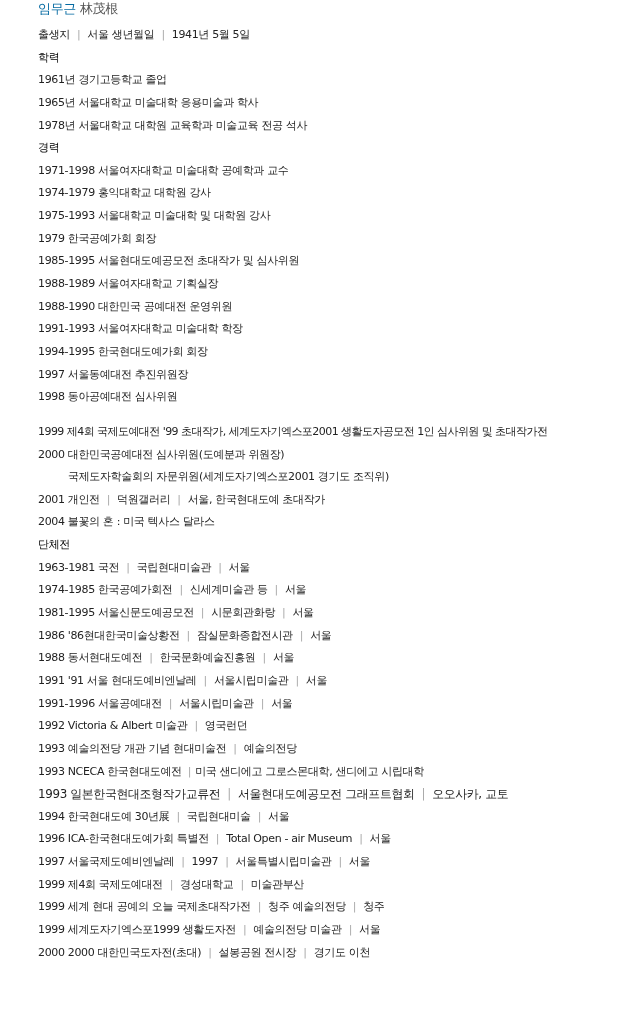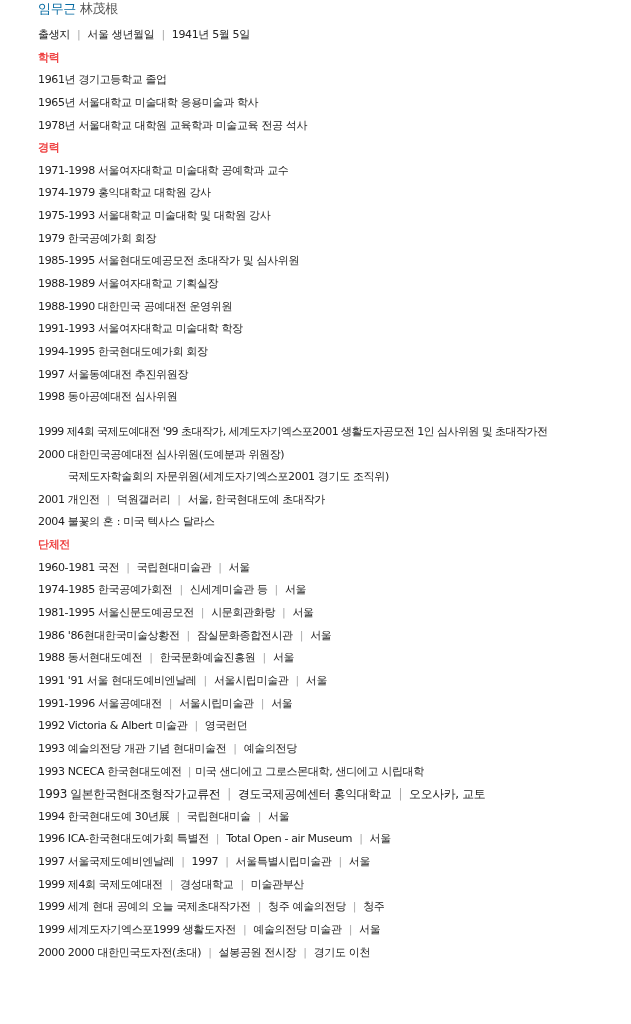--- a/index.html
+++ b/index.html
@@ -41,22 +41,21 @@
       font-weight: normal;
       margin-left: 4px;
     }
     .sep {
       display: inline-block;
       color: #aaaaaa;
       margin: 0 7px;
       font-weight: normal;
     }
     .section {
-      color: #ef4444;
-      font-weight: bold;
+      color: #000000;
     }
     .indent {
       padding-left: 30px;
     }
   </style>
 </head>
 <body>
 
 <div class="page">
 
@@ -91,21 +90,21 @@
   <div class="line indent">국제도자학술회의 자문위원(세계도자기엑스포2001 경기도 조직위)</div>
 
   <div class="line">
     <span>2001 개인전</span><span class="sep">|</span><span>덕원갤러리</span><span class="sep">|</span><span>서울, 한국현대도예 초대작가</span>
   </div>
   <div class="line">2004 불꽃의 혼 : 미국 텍사스 달라스</div>
 
   <div class="line section">단체전</div>
 
   <div class="line">
-    <span>1960-1981 국전</span><span class="sep">|</span><span>국립현대미술관</span><span class="sep">|</span><span>서울</span>
+    <span>1963-1981 국전</span><span class="sep">|</span><span>국립현대미술관</span><span class="sep">|</span><span>서울</span>
   </div>
   <div class="line">
     <span>1974-1985 한국공예가회전</span><span class="sep">|</span><span>신세계미술관 등</span><span class="sep">|</span><span>서울</span>
   </div>
   <div class="line">
     <span>1981-1995 서울신문도예공모전</span><span class="sep">|</span><span>시문회관화랑</span><span class="sep">|</span><span>서울</span>
   </div>
   <div class="line">
     <span>1986 '86현대한국미술상황전</span><span class="sep">|</span><span>잠실문화종합전시관</span><span class="sep">|</span><span>서울</span>
   </div>
@@ -121,21 +120,21 @@
   <div class="line">
     <span>1992 Victoria &amp; Albert 미술관</span><span class="sep">|</span><span>영국런던</span>
   </div>
   <div class="line">
     <span>1993 예술의전당 개관 기념 현대미술전</span><span class="sep">|</span><span>예술의전당</span>
   </div>
   <div class="line">
     <span>1993 NCECA 한국현대도예전</span><span class="sep" style="margin:0 4px 0 6px;">|</span><span>미국 샌디에고 그로스몬대학, 샌디에고 시립대학</span>
   </div>
   <div class="line" style="font-size:11.9px;">
-    <span>1993 일본한국현대조형작가교류전</span><span class="sep">|</span><span>경도국제공예센터 홍익대학교</span><span class="sep">|</span><span>오오사카, 교토</span>
+    <span>1993 일본한국현대조형작가교류전</span><span class="sep">|</span><span>서울현대도예공모전 그래프트협회</span><span class="sep">|</span><span>오오사카, 교토</span>
   </div>
   <div class="line">
     <span>1994 한국현대도예 30년展</span><span class="sep">|</span><span>국립현대미술</span><span class="sep">|</span><span>서울</span>
   </div>
   <div class="line">
     <span>1996 ICA-한국현대도예가회 특별전</span><span class="sep">|</span><span>Total Open - air Museum</span><span class="sep">|</span><span>서울</span>
   </div>
   <div class="line">
     <span>1997 서울국제도예비엔날레</span><span class="sep">|</span><span>1997</span><span class="sep">|</span><span>서울특별시립미술관</span><span class="sep">|</span><span>서울</span>
   </div>

